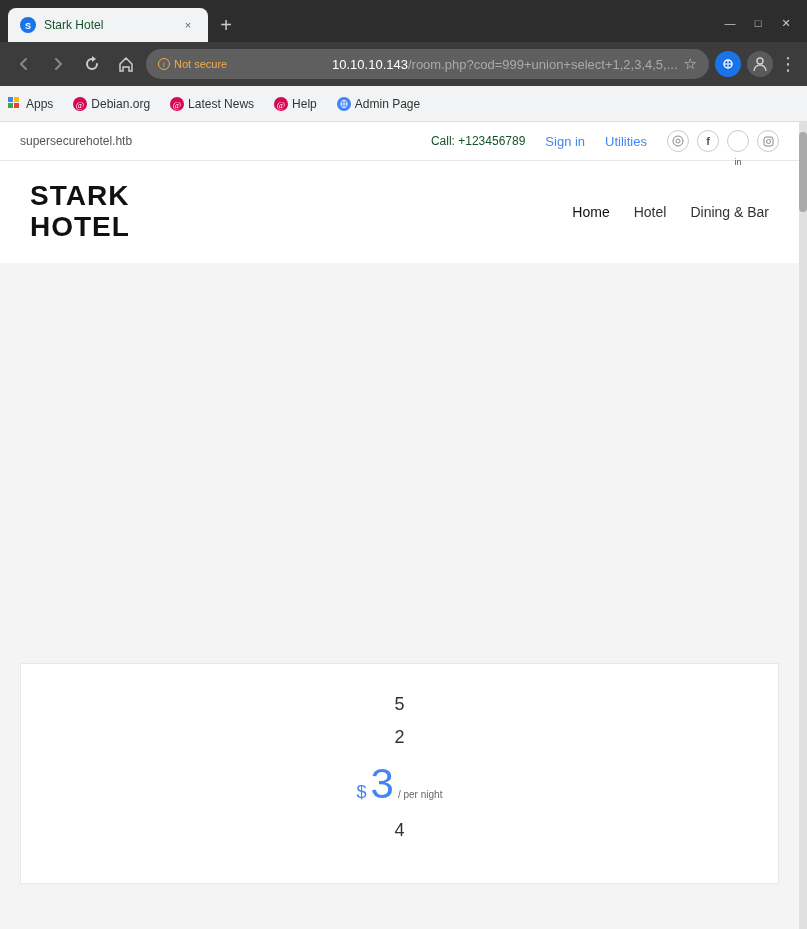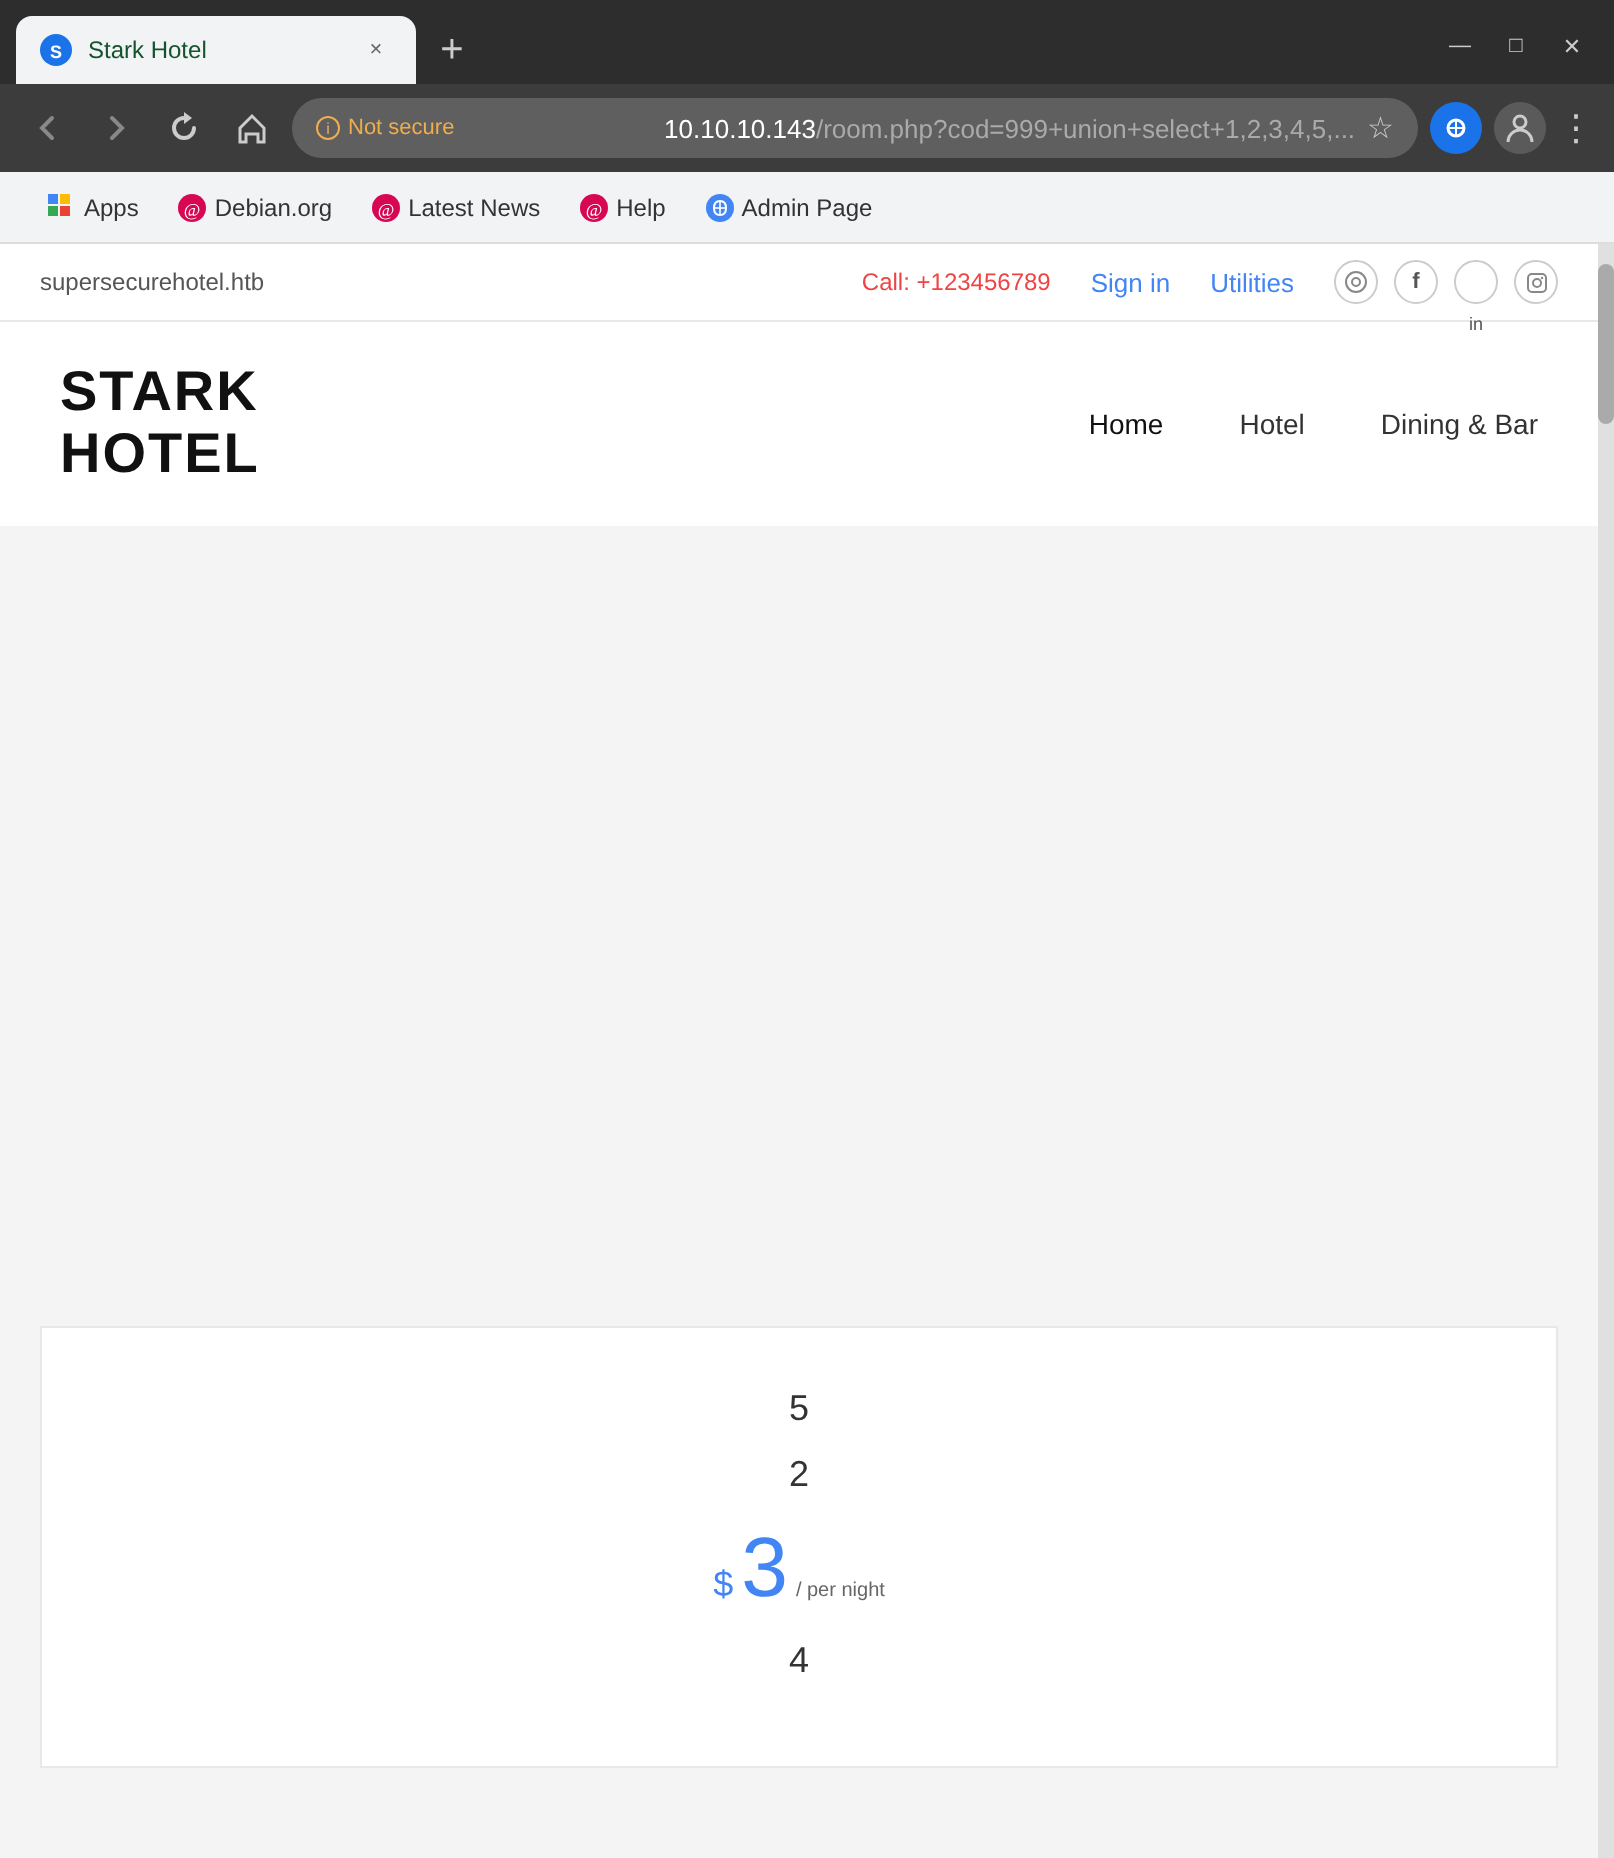--- a/index.html
+++ b/index.html
@@ -125,21 +125,21 @@
       display: flex; align-items: center; justify-content: center;
       color: #ccc; font-size: 15px; cursor: pointer;
     }
     .menu-btn { color: #ccc; font-size: 18px; cursor: pointer; }
 
     
     .bookmarks-bar {
       background: #f1f3f4;
       display: flex;
       align-items: center;
-      padding: 0 16px;
+      padding: 0 0;
       height: 36px;
       gap: 4px;
       border-bottom: 1px solid #ddd;
     }
     .bookmark-item {
       display: flex; align-items: center; gap: 4px;
       padding: 4px 8px;
       border-radius: 4px;
       cursor: pointer;
       font-size: 12px;
@@ -187,21 +187,21 @@
       display: flex;
       align-items: center;
       padding: 8px 20px;
       font-size: 13px;
       color: #555;
       border-bottom: 1px solid #e8e8e8;
       gap: 20px;
     }
     .site-domain { color: #555; font-size: 12px; }
     .spacer { flex: 1; }
-    .call-info { color: #ef4444; font-size: 12px; }
+    .call-info { color: #14532d; font-size: 12px; }
     .sign-in-link { color: #4285f4; text-decoration: none; font-size: 13px; }
     .utilities-link { color: #4285f4; text-decoration: none; font-size: 13px; }
     .social-icons { display: flex; gap: 8px; }
     .social-icon {
       width: 22px; height: 22px;
       border-radius: 50%;
       border: 1px solid #ccc;
       display: flex; align-items: center; justify-content: center;
       font-size: 11px; color: #666; cursor: pointer;
     }
@@ -216,21 +216,21 @@
     .hotel-logo {
       font-size: 28px;
       font-weight: 900;
       color: #111;
       line-height: 1.1;
       letter-spacing: 1px;
     }
     .hotel-nav {
       margin-left: auto;
       display: flex;
-      gap: 38px;
+      gap: 24px;
       align-items: center;
     }
     .hotel-nav a {
       text-decoration: none;
       color: #333;
       font-size: 14px;
     }
     .hotel-nav a.active { color: #111; font-weight: 500; }
 
     

